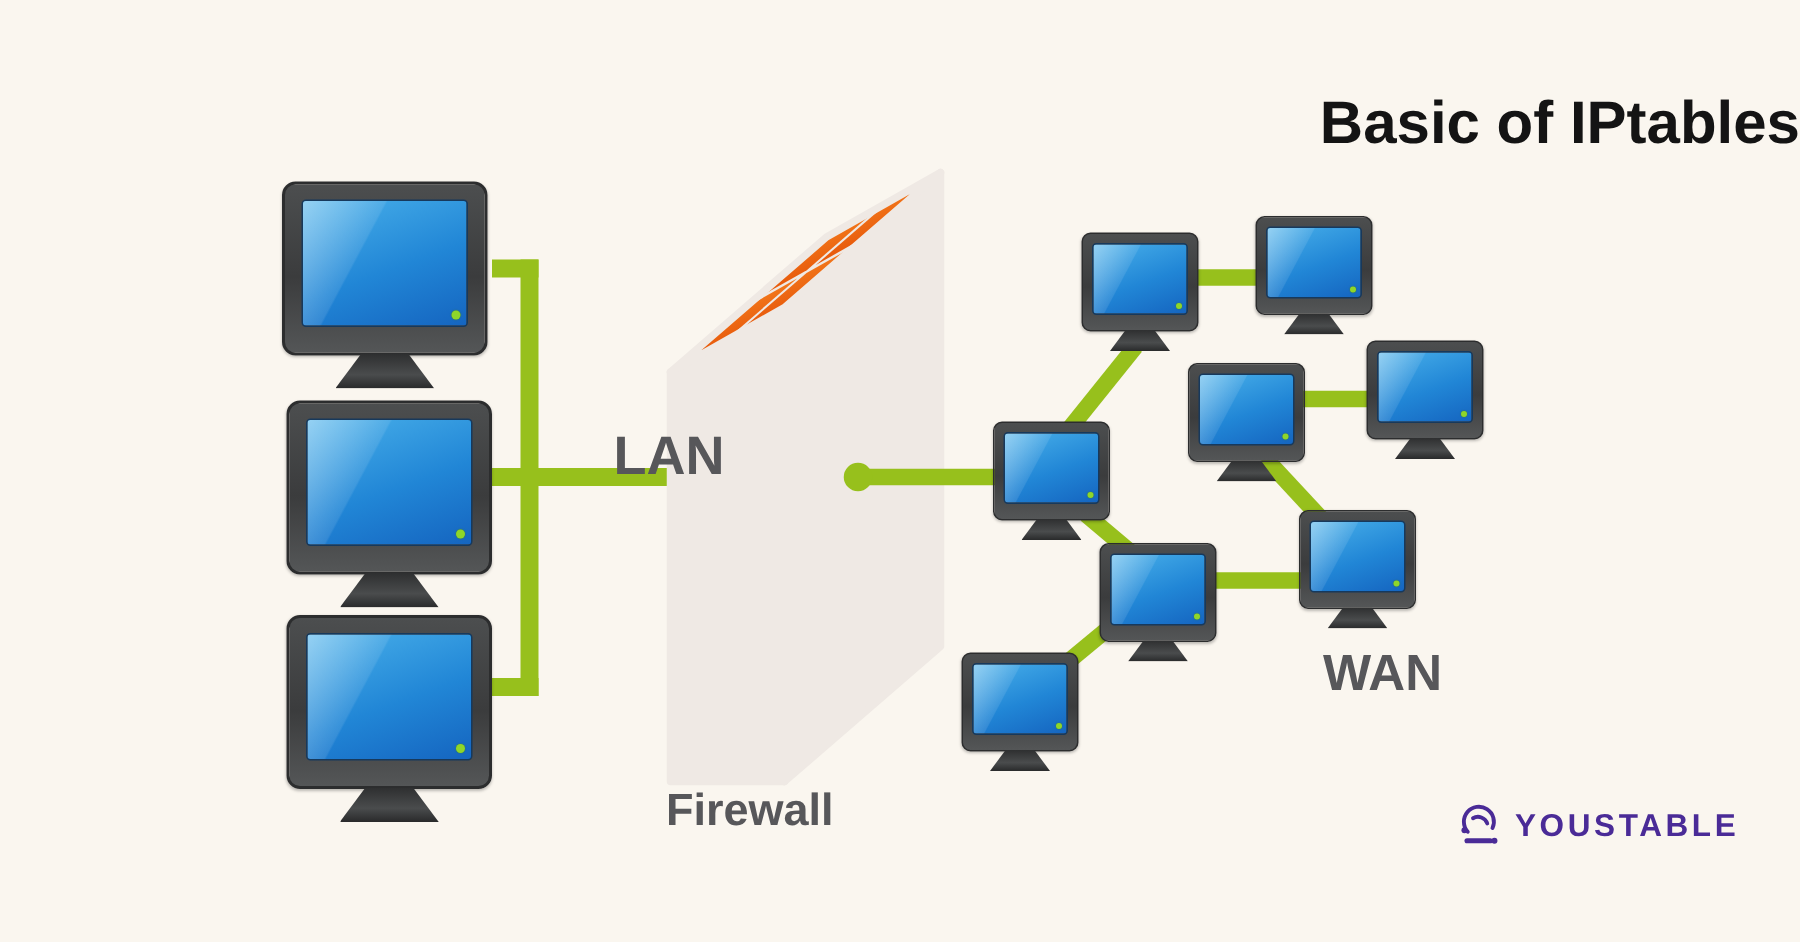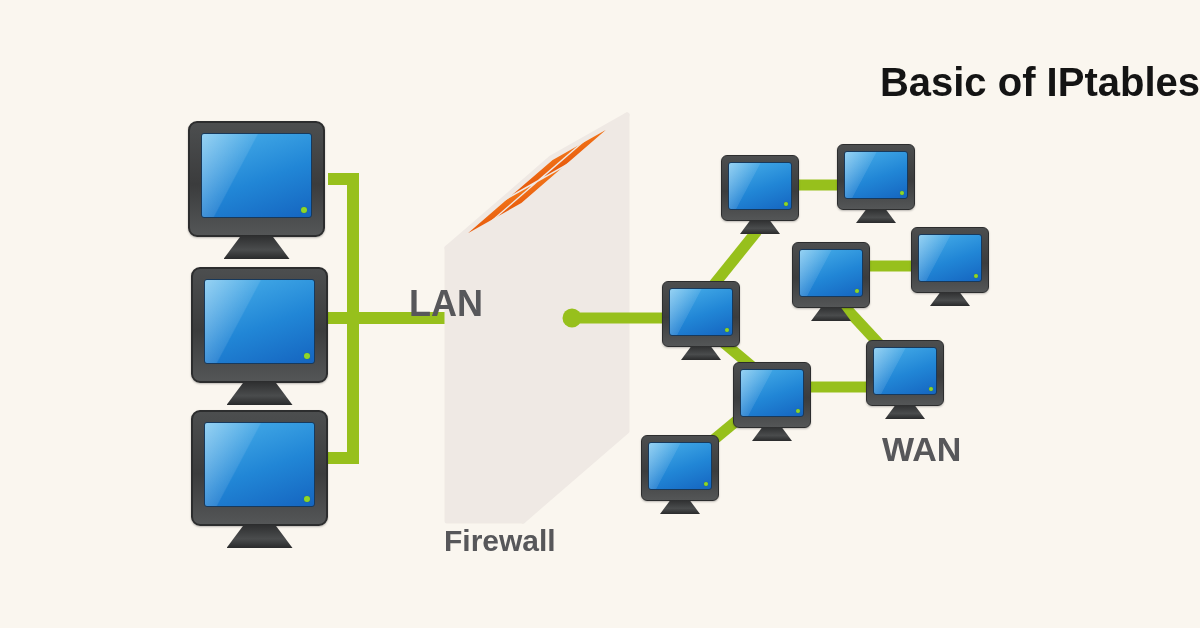--- a/index.html
+++ b/index.html
@@ -289,13 +289,25 @@
           </div>
         </div>
         <div class="stand"></div>
       </div>
     </div>
 
   <div class="net-label lbl-lan">LAN</div>
   <div class="net-label lbl-wan">WAN</div>
   <div class="net-label lbl-firewall">Firewall</div>
 
+  <div class="logo">
+    <svg class="logo-icon" viewBox="0 0 36 36">
+      <g fill="none" stroke="#4a2b97" stroke-width="2.6" stroke-linecap="round">
+        <path d="M 9.5,21.5 A 10,10 0 1 1 26,19"></path>
+        <path d="M 13,12.5 a 6.5,6.5 0 0 1 9.5,3.5"></path>
+        <line x1="9" y1="27.5" x2="24.5" y2="27.5" stroke-width="3.4"></line>
+      </g>
+      <circle cx="7.3" cy="20.5" r="2" fill="#4a2b97"></circle>
+      <circle cx="27.3" cy="27.5" r="2" fill="#4a2b97"></circle>
+    </svg>
+    <span class="logo-text">YOUSTABLE</span>
+  </div>
 </div>
 
 </body></html>

